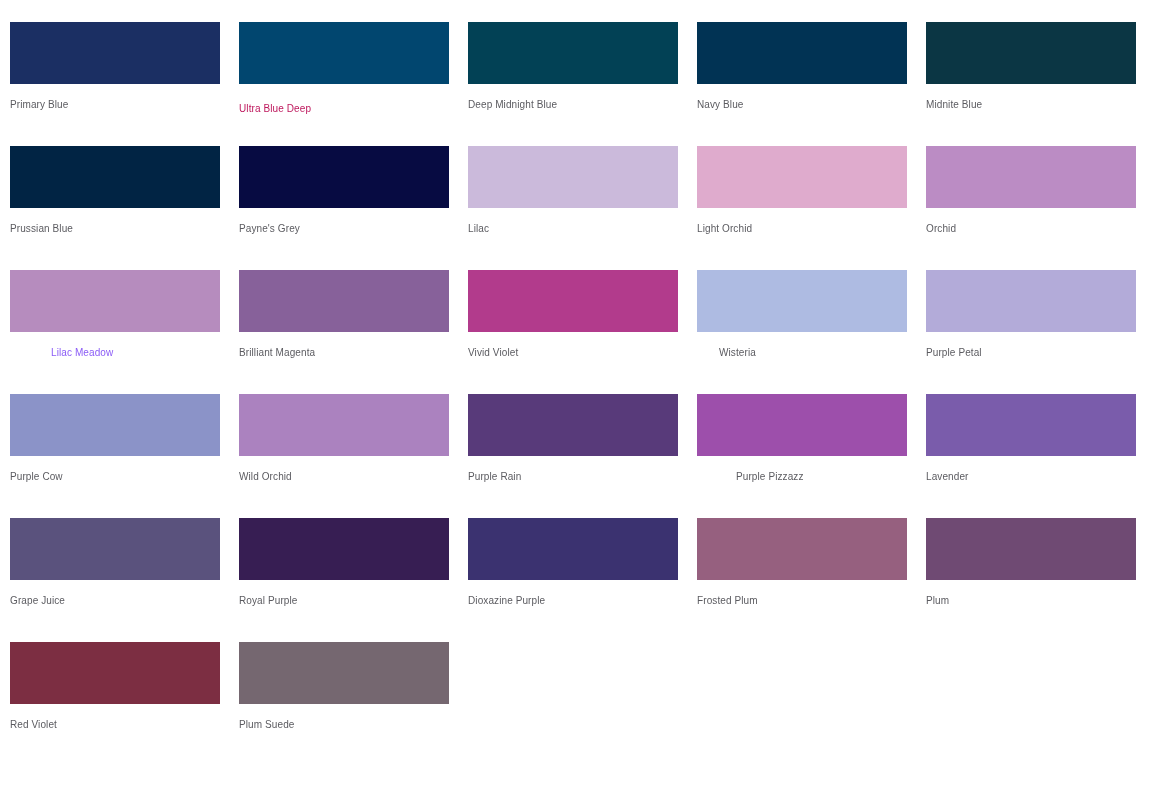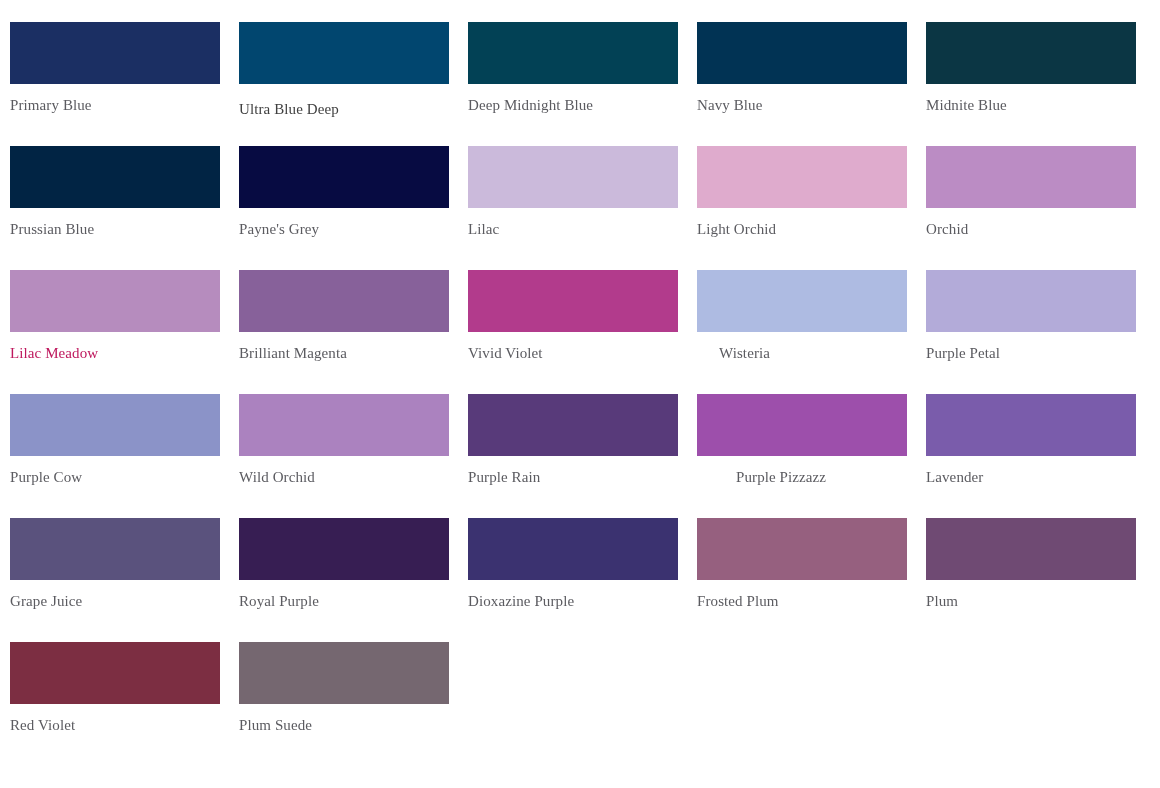--- a/index.html
+++ b/index.html
@@ -27,39 +27,38 @@
     flex-direction: column;
     align-items: stretch;
   }
   .swatch-chip {
     width: 210px;
     height: 62px;
     display: block;
   }
   .swatch-label {
     margin-top: 13px;
-    font-size: 15px;
+    font-size: 10px;
     line-height: 16px;
     color: #5b5b60;
     letter-spacing: 0.1px;
     white-space: nowrap;
-    font-family: Liberation Serif, serif;
   }
 </style>
 </head>
 <body>
 
 <main id="palette-grid" style="background: rgb(255, 255, 255);">
     <div class="swatch-cell">
       <div class="swatch-chip" style="background-color: rgb(27, 47, 99);"></div>
       <div class="swatch-label" style="color: rgb(91, 91, 96);">Primary Blue</div>
     </div>
     <div class="swatch-cell">
       <div class="swatch-chip" style="background-color: rgb(1, 70, 111);"></div>
-      <div class="swatch-label" style="color: #404040; margin-top: 17px;">Ultra Blue Deep</div>
+      <div class="swatch-label" style="color: #be185d; margin-top: 17px;">Ultra Blue Deep</div>
     </div>
     <div class="swatch-cell">
       <div class="swatch-chip" style="background-color: rgb(2, 65, 85);"></div>
       <div class="swatch-label" style="color: rgb(91, 91, 96);">Deep Midnight Blue</div>
     </div>
     <div class="swatch-cell">
       <div class="swatch-chip" style="background-color: rgb(1, 51, 84);"></div>
       <div class="swatch-label" style="color: rgb(91, 91, 96);">Navy Blue</div>
     </div>
     <div class="swatch-cell">
@@ -81,21 +80,21 @@
     <div class="swatch-cell">
       <div class="swatch-chip" style="background-color: rgb(223, 171, 205);"></div>
       <div class="swatch-label" style="color: rgb(91, 91, 96);">Light Orchid</div>
     </div>
     <div class="swatch-cell">
       <div class="swatch-chip" style="background-color: rgb(187, 140, 196);"></div>
       <div class="swatch-label" style="color: rgb(91, 91, 96);">Orchid</div>
     </div>
     <div class="swatch-cell">
       <div class="swatch-chip" style="background-color: rgb(182, 140, 190);"></div>
-      <div class="swatch-label" style="color: #be185d;">Lilac Meadow</div>
+      <div class="swatch-label" style="color: #8b5cf6; margin-left: 41px;">Lilac Meadow</div>
     </div>
     <div class="swatch-cell">
       <div class="swatch-chip" style="background-color: rgb(135, 97, 154);"></div>
       <div class="swatch-label" style="color: rgb(91, 91, 96);">Brilliant Magenta</div>
     </div>
     <div class="swatch-cell">
       <div class="swatch-chip" style="background-color: rgb(178, 59, 140);"></div>
       <div class="swatch-label" style="color: rgb(91, 91, 96);">Vivid Violet</div>
     </div>
     <div class="swatch-cell">

